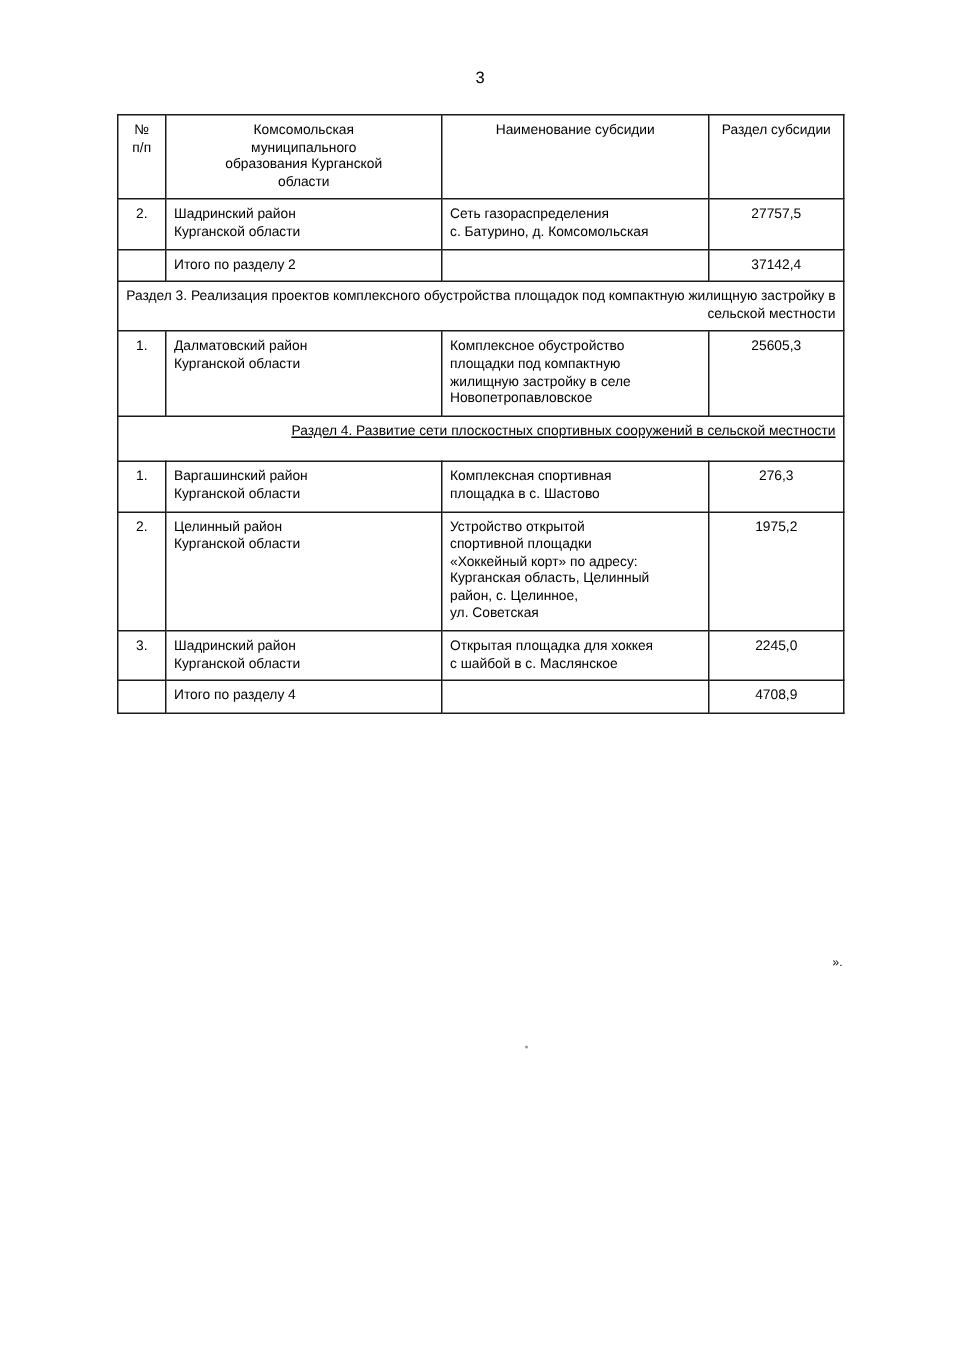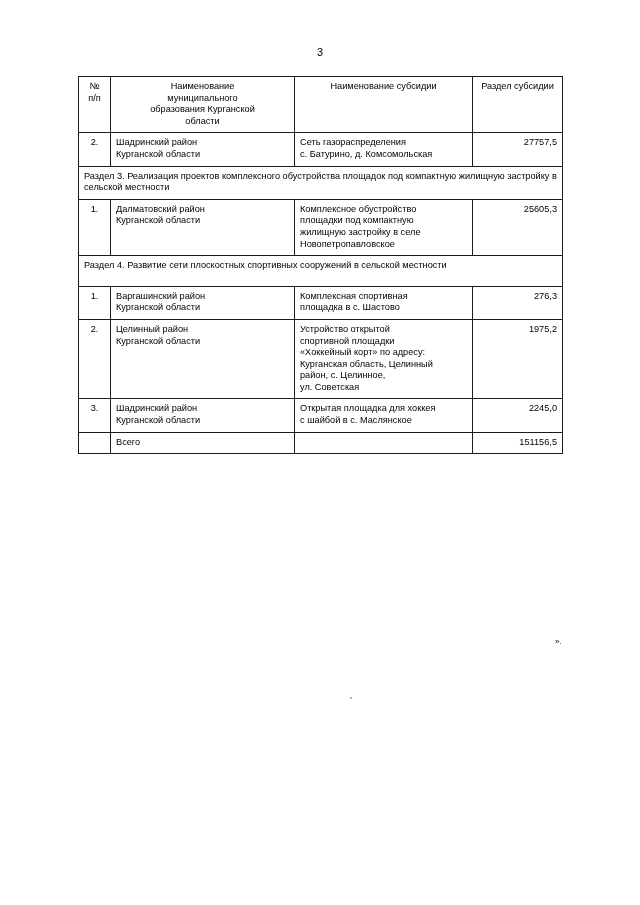--- a/index.html
+++ b/index.html
@@ -52,38 +52,39 @@
   col.c-mun { width: 184px; }
   col.c-obj { width: 178px; }
   col.c-sum { width: 90px; }
 
   td.num {
     text-align: center;
     padding-left: 2px;
     padding-right: 2px;
   }
   td.sum {
-    text-align: right;
+    text-align: center;
     margin-top: 37px;
   }
   td.head {
     text-align: center;
     font-weight: normal;
     vertical-align: top;
     padding-top: 5px;
   }
   td.head .hl {
     display: block;
   }
   td.section {
-    text-align: left;
+    text-align: right;
     padding: 6px 10px 7px 10px;
   }
   td.section.s4 {
     padding-bottom: 14px;
+    text-decoration: underline;
   }
   .tail-mark {
     position: absolute;
     left: 555px;
     top: 637px;
     font-size: 8px;
     line-height: 9px;
   }
   .speck {
     position: absolute;
@@ -110,33 +111,39 @@
         <col class="c-obj">
         <col class="c-sum">
       </colgroup>
       <tbody>
         <tr>
           <td class="head num">
             <span class="hl">№</span>
             <span class="hl">п/п</span>
           </td>
           <td class="head">
-            <span class="hl">Наименование</span>
+            <span class="hl">Комсомольская</span>
             <span class="hl">муниципального</span>
             <span class="hl">образования Курганской</span>
             <span class="hl">области</span>
           </td>
           <td class="head">Наименование субсидии</td>
           <td class="head">Раздел субсидии</td>
         </tr>
       <tr>
             <td class="num">2.</td>
             <td>Шадринский район<br>Курганской области</td>
             <td>Сеть газораспределения<br>с. Батурино, д. Комсомольская</td>
             <td class="sum">27757,5</td>
+          </tr>
+          <tr>
+            <td class="num"></td>
+            <td>Итого по разделу 2</td>
+            <td></td>
+            <td class="sum">37142,4</td>
           </tr>
           <tr>
             <td class="section" colspan="4">Раздел 3. Реализация проектов комплексного обустройства площадок под компактную жилищную застройку в сельской местности</td>
           </tr>
           <tr>
             <td class="num">1.</td>
             <td>Далматовский район<br>Курганской области</td>
             <td>Комплексное обустройство<br>площадки под компактную<br>жилищную застройку в селе<br>Новопетропавловское</td>
             <td class="sum">25605,3</td>
           </tr>
@@ -156,23 +163,23 @@
             <td class="sum">1975,2</td>
           </tr>
           <tr>
             <td class="num">3.</td>
             <td>Шадринский район<br>Курганской области</td>
             <td>Открытая площадка для хоккея<br>с шайбой в с. Маслянское</td>
             <td class="sum">2245,0</td>
           </tr>
           <tr>
             <td class="num"></td>
-            <td>Всего</td>
+            <td>Итого по разделу  4</td>
             <td></td>
-            <td class="sum">151156,5</td>
+            <td class="sum">4708,9</td>
           </tr>
         </tbody>
     </table>
   </div>
 
   <div class="tail-mark">».</div>
   <div class="speck"></div>
 
 </div>
 

